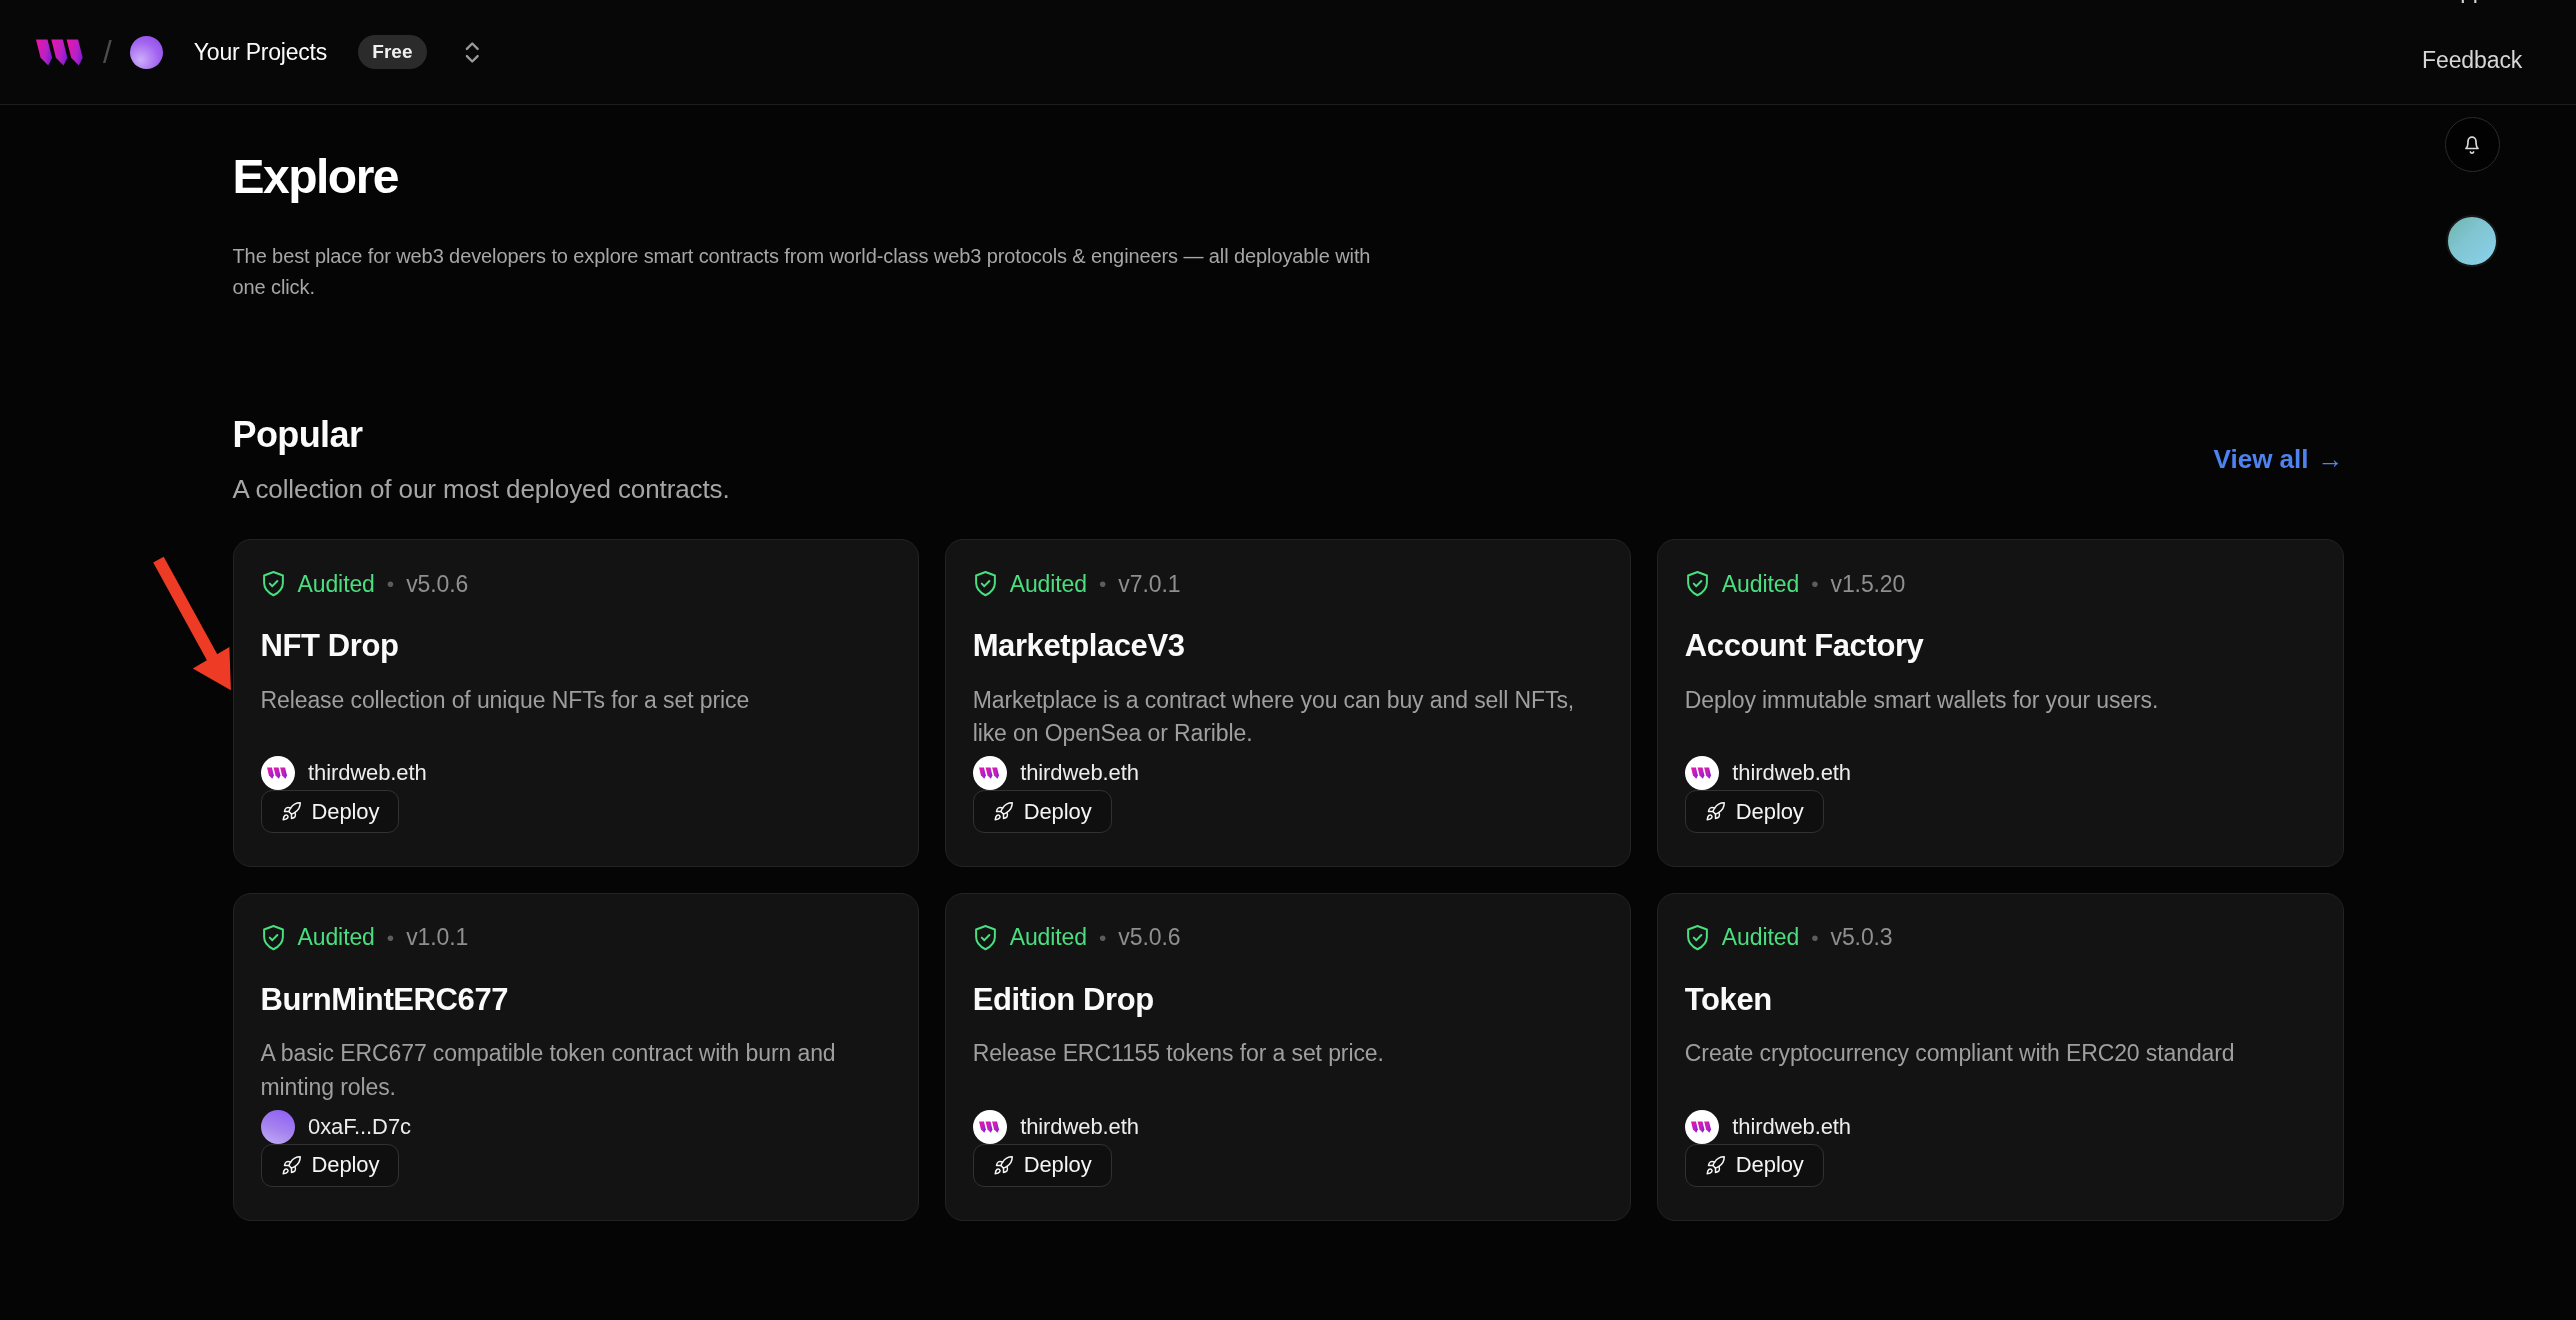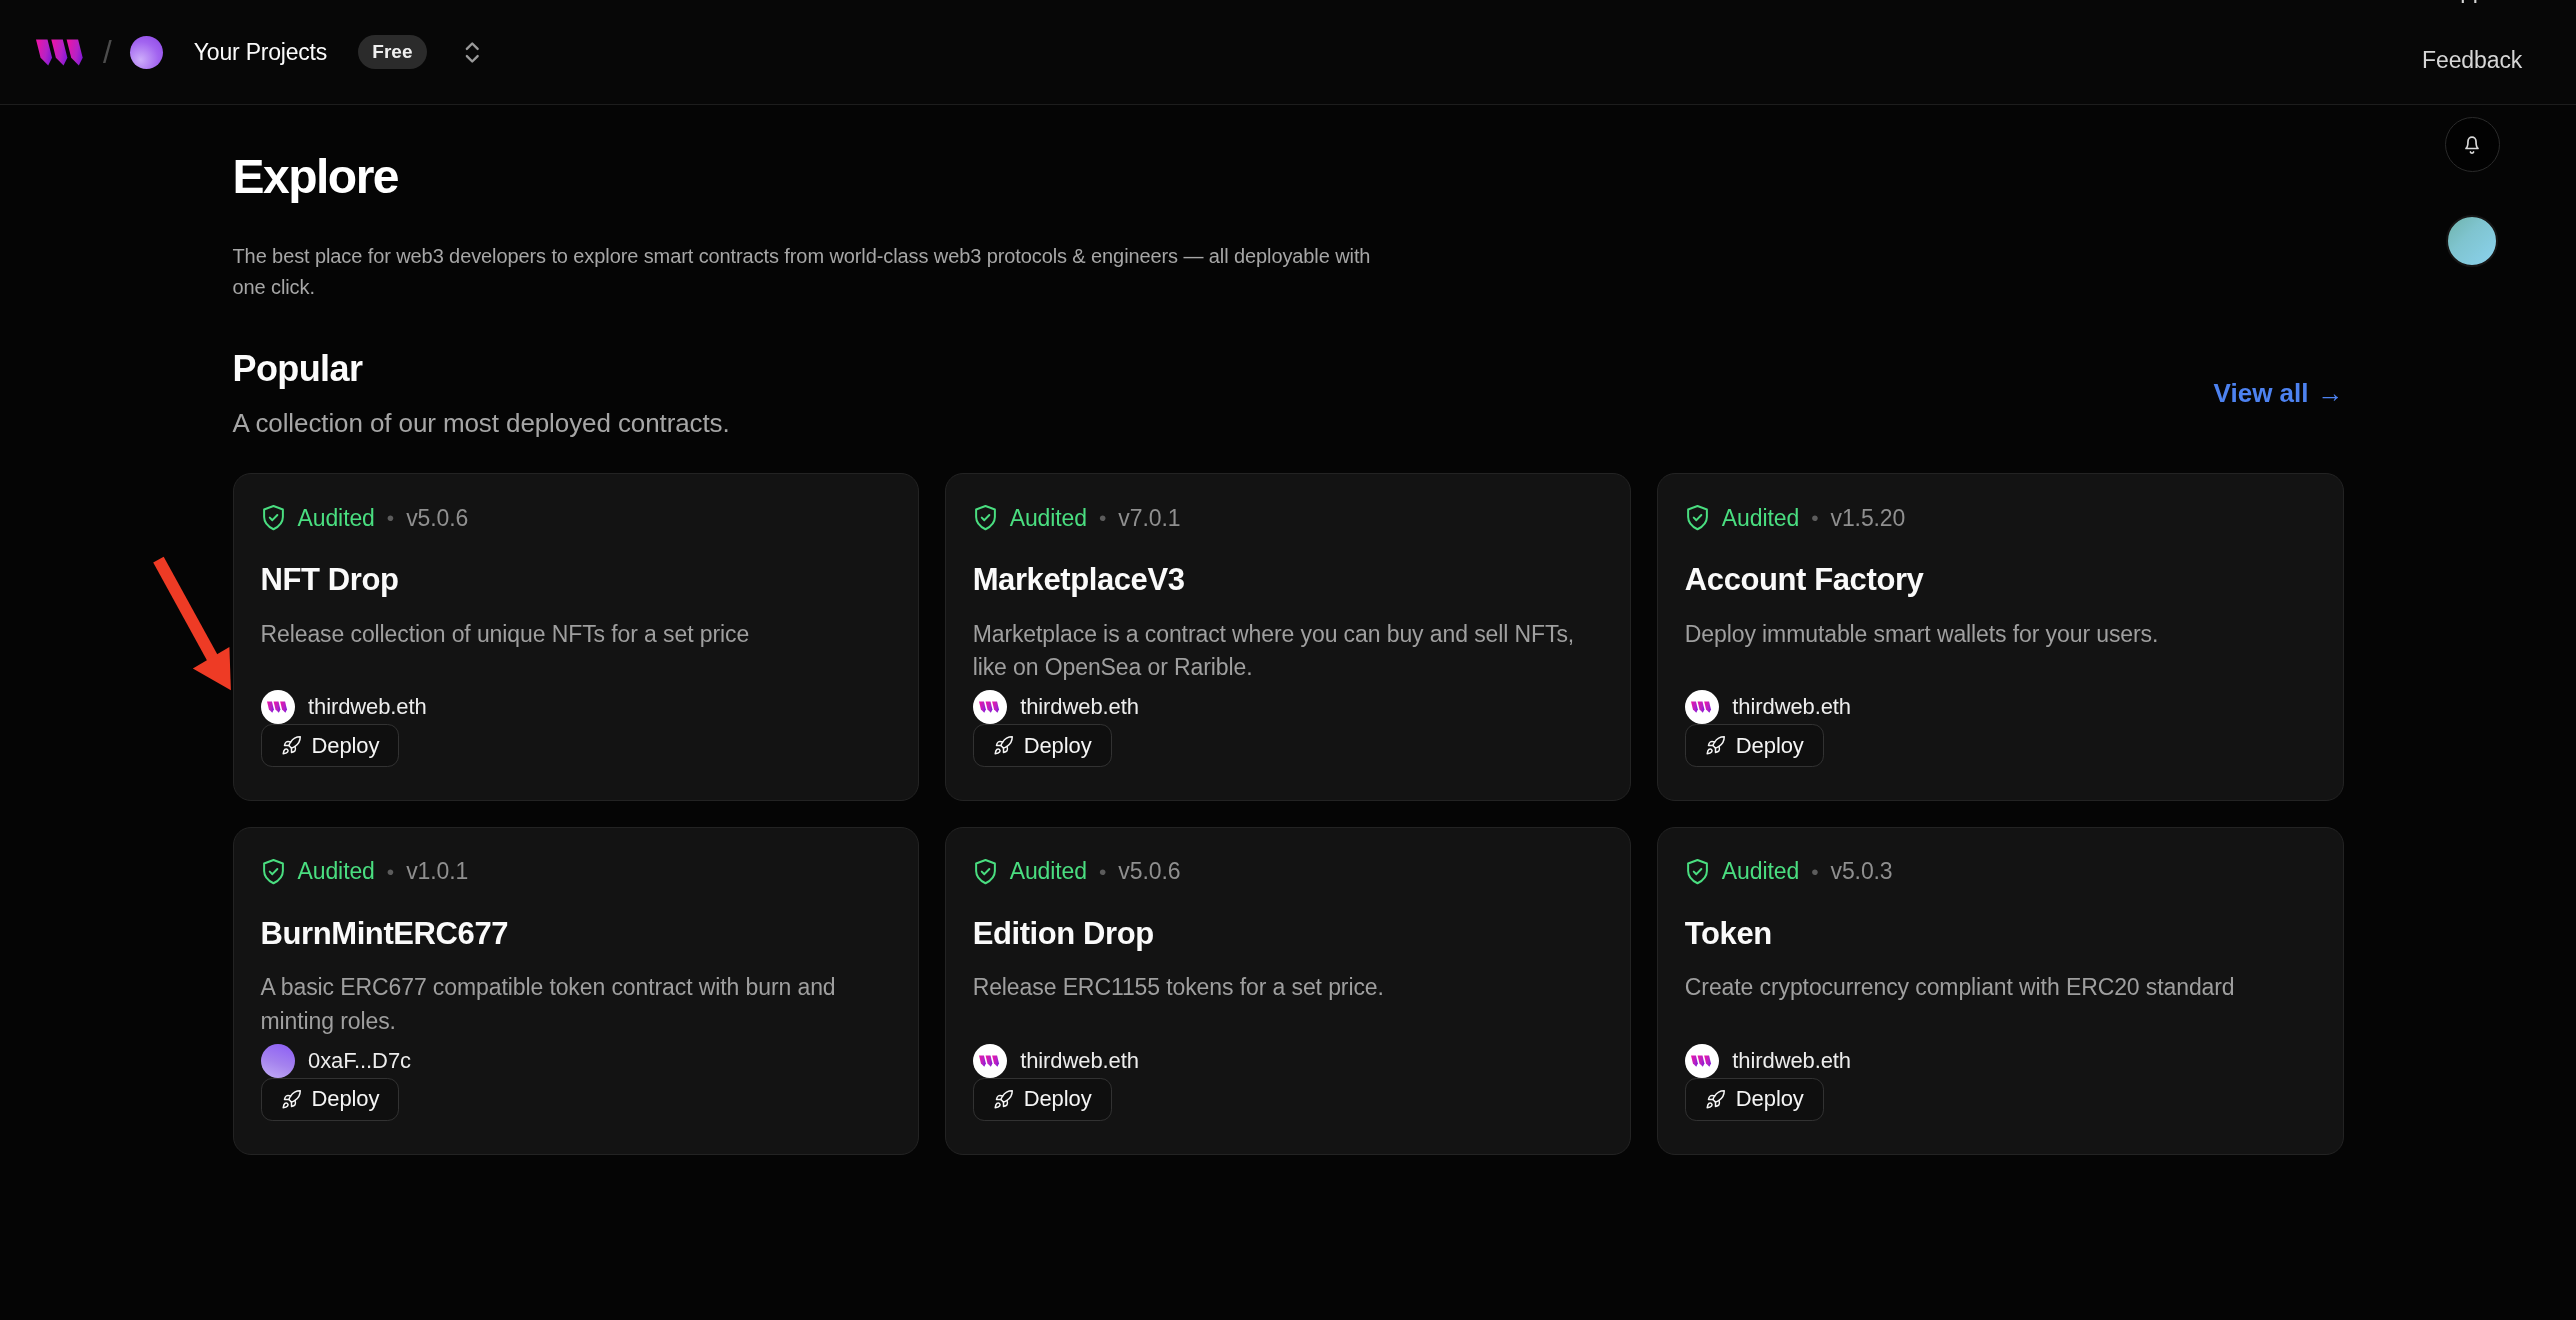--- a/index.html
+++ b/index.html
@@ -29,21 +29,21 @@
                  background:linear-gradient(135deg,#6fb3ab 0%, #7fc4cf 40%, #8bd2ee 100%);
                  border:2.2px solid #161616; }
 
   
   .container { width:2111px; margin:0 auto; }
   .hero { padding-top:46px; }
   .hero h1 { font-size:48px; font-weight:700; letter-spacing:-1.5px; color:#ffffff; line-height:1.1; }
   .hero .sub { margin-top:37px; font-size:20px; line-height:1.56; color:#a6a6a6;
                max-width:1140px; letter-spacing:-0.1px; }
 
-  .popular-head { margin-top:45px; display:flex; justify-content:space-between; align-items:center;gap:33px; }
+  .popular-head { margin-top:111px; display:flex; justify-content:space-between; align-items:center;gap:33px; }
   .popular-head h2 { font-size:36px; font-weight:700; letter-spacing:-0.6px; color:#fbfbfb; }
   .popular-head .sub { margin-top:18px; font-size:26px; color:#a6a6a6; letter-spacing:-0.1px; }
   .view-all { color:#4d82f0; font-size:26px; font-weight:700; text-decoration:none;
               display:flex; align-items:center; gap:9px; cursor:pointer; }
 
   .grid { margin-top:34px; display:grid; grid-template-columns:repeat(3,1fr); gap:25.5px; }
 
   .card { background:#131313; border:1.5px solid #232323; border-radius:18px;
           height:328px; padding:30px 27px 33px 27px; display:flex; flex-direction:column;
           position:relative; cursor:pointer; }

